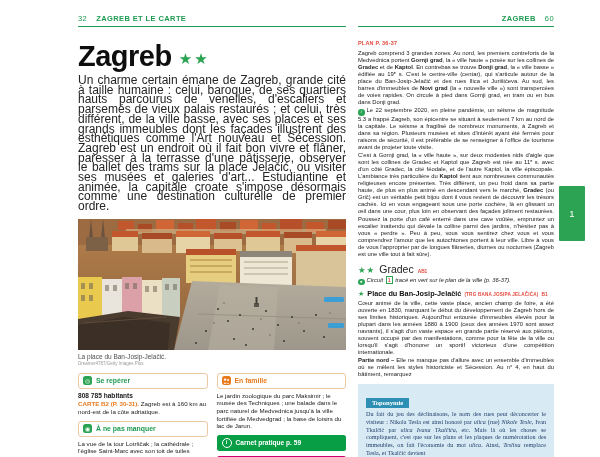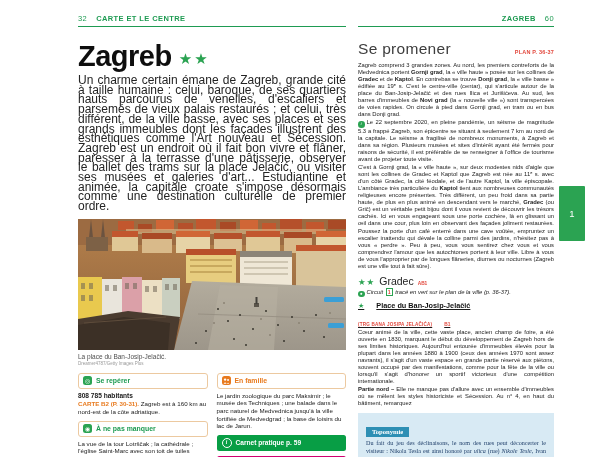--- a/index.html
+++ b/index.html
@@ -53,21 +53,21 @@
   .sg-boxnum{color:#e2483d;font-weight:bold;font-style:normal;border:1px solid #2ba352;
              padding:0 1px;margin:0 1px;font-size:90%;}
   .mini-ic{display:inline-flex;align-items:center;justify-content:center;width:6.5px;height:6.5px;
            border-radius:50%;background:#2ba352;color:#fff;font-size:4.5px;line-height:1;
            vertical-align:-1px;margin-right:2px;font-family:"Liberation Serif",serif;font-style:italic;}
   .h-gradec{display:flex;align-items:baseline;gap:4px;margin:5px 0 2px;}
   .h-gradec .stars{color:#2ba352;font-size:8.5px;letter-spacing:1px;}
   .h-gradec .nm{font-size:10.5px;color:#222;}
   .map-ref{font-size:4.8px;font-weight:bold;color:#e2483d;}
   .circuit{font-size:5.85px;font-style:italic;color:#1b1b1b;margin:0 0 3px;}
-  .h-place{display:flex;align-items:baseline;gap:12px;margin:4px 0 1.5px;flex-wrap:wrap;text-decoration:underline;}
+  .h-place{display:flex;align-items:baseline;gap:3px;margin:4px 0 1.5px;flex-wrap:wrap;}
   .h-place .star{color:#2ba352;font-size:7px;}
   .h-place .nm{font-size:7.3px;font-weight:bold;color:#111;}
   .h-place .native{font-size:4.6px;font-weight:bold;color:#e2483d;letter-spacing:.2px;}
   .pn-label{font-weight:bold;}
   .topo{background:#d8eaf4;margin-top:6px;padding:7px 8px 7px;}
   .topo-label{display:inline-block;background:#2e8fb4;color:#fff;font-size:6.6px;font-weight:bold;
               padding:1.5px 6px 2px;margin:-2px 0 3px;font-family:"Liberation Serif",serif;}
   .topo-text{font-family:"Liberation Serif",serif;font-size:6.1px;line-height:7.7px;
              color:#21406b;text-align:justify;}
   
@@ -76,21 +76,21 @@
             border-radius:1px;}
 </style>
 </head>
 <body>
 
 <div class="sheet">
 
   <div class="page page-left">
     <div class="run">
       <span class="num">32</span>
-      <span class="sec">CARTE ET LE CENTRE</span>
+      <span class="sec">ZAGREB ET LE CARTE</span>
     </div>
 
     <div class="title-row">
       <span class="title">Zagreb</span>
       <span class="title-stars">★★</span>
     </div>
 
     <p class="intro">Un charme certain émane de Zagreb, grande cité à taille humaine : celui, baroque, de ses quartiers hauts parcourus de venelles, d'escaliers et parsemés de vieux palais restaurés ; et celui, très différent, de la ville basse, avec ses places et ses grands immeubles dont les façades illustrent des esthétiques comme l'Art nouveau et Sécession. Zagreb est un endroit où il fait bon vivre et flâner, paresser à la terrasse d'une pâtisserie, observer le ballet des trams sur la place Jelačić, ou visiter ses musées et galeries d'art... Estudiantine et animée, la capitale croate s'impose désormais comme une destination culturelle de premier ordre.</p>
 
     <div class="photo">
@@ -277,21 +277,20 @@
     </div>
   </div>
 
   <div class="page page-right">
     <div class="run right">
       <span class="sec">ZAGREB</span>
       <span class="num">60</span>
     </div>
 
     <div class="sp-row">
-      <span class="sp-title">Se promener</span>
       <span class="plan-ref">PLAN P. 36-37</span>
     </div>
 
     <div class="rp-body">
       <p><span class="sg-plain">Zagreb comprend 3 grandes zones. Au nord, les premiers contreforts de la Medvednica portent </span><span class="sg-b">Gornji grad</span><span class="sg-plain">, la « ville haute » posée sur les collines de </span><span class="sg-b">Gradec</span><span class="sg-plain"> et de </span><span class="sg-b">Kaptol</span><span class="sg-plain">. En contrebas se trouve </span><span class="sg-b">Donji grad</span><span class="sg-plain">, la « ville basse » édifiée au 19ᵉ s. C'est le centre-ville (centar), qui s'articule autour de la place du Ban-Josip-Jelačić et des rues Ilica et Jurišićeva. Au sud, les barres d'immeubles de </span><span class="sg-b">Novi grad</span><span class="sg-plain"> (la « nouvelle ville ») sont transpercées de voies rapides. On circule à pied dans Gornji grad, en tram ou en bus dans Donji grad.</span></p>
       <p><span class="mini-ic">i</span><span>Le 22 septembre 2020, en pleine pandémie, un séisme de magnitude 5.3 a frappé Zagreb, son épicentre se situant à seulement 7 km au nord de la capitale. Le séisme a fragilisé de nombreux monuments, à Zagreb et dans sa région. Plusieurs musées et sites d'intérêt ayant été fermés pour raisons de sécurité, il est préférable de se renseigner à l'office de tourisme avant de projeter toute visite.</span></p>
       <p><span class="sg-plain">C'est à Gornji grad, la « ville haute », sur deux modestes nids d'aigle que sont les collines de Gradec et Kaptol que Zagreb est née au 11ᵉ s. avec d'un côté Gradec, la cité féodale, et de l'autre Kaptol, la ville épiscopale. L'ambiance très particulière du </span><span class="sg-b">Kaptol</span><span class="sg-plain"> tient aux nombreuses communautés religieuses encore présentes. Très différent, un peu froid dans sa partie haute, de plus en plus animé en descendant vers le marché, </span><span class="sg-b">Gradec</span><span class="sg-plain"> (ou Grič) est un véritable petit bijou dont il vous revient de découvrir les trésors cachés. Ici en vous engageant sous une porte cochère, là en glissant un œil dans une cour, plus loin en observant des façades joliment restaurées. Poussez la porte d'un café enterré dans une cave voûtée, empruntez un escalier inattendu qui dévale la colline parmi des jardins, n'hésitez pas à vous « perdre ». Peu à peu, vous vous sentirez chez vous et vous comprendrez l'amour que les autochtones portent à leur ville. Libre à vous de vous l'approprier par de longues flâneries, diurnes ou nocturnes (Zagreb est une ville tout à fait sûre).</span></p>
 
       <div class="h-gradec">
         <span class="stars">★★</span>

